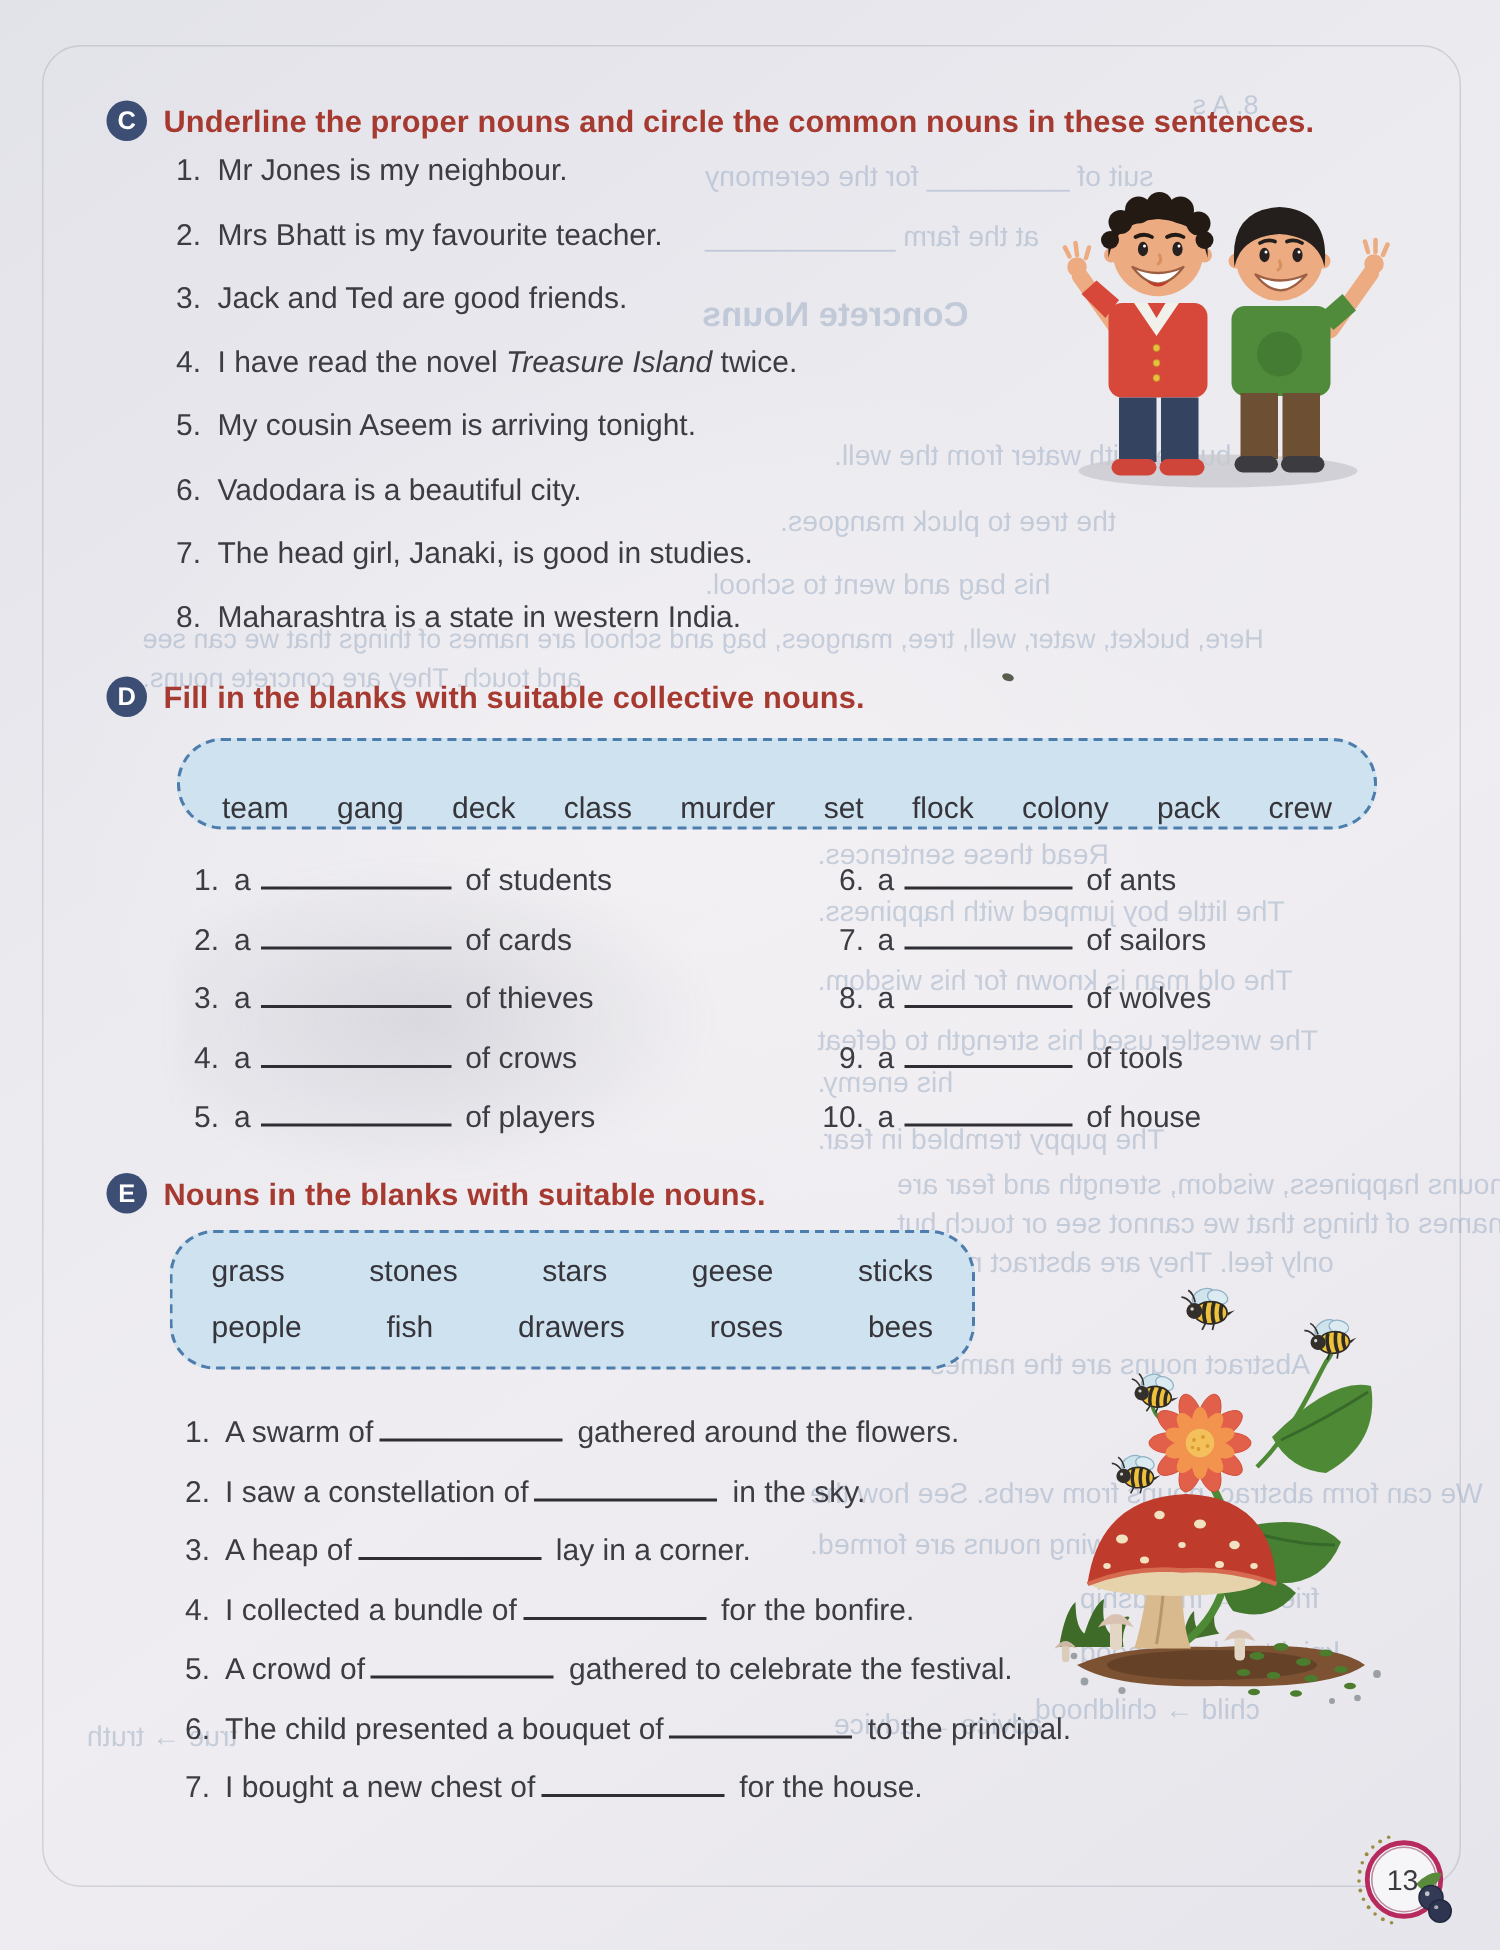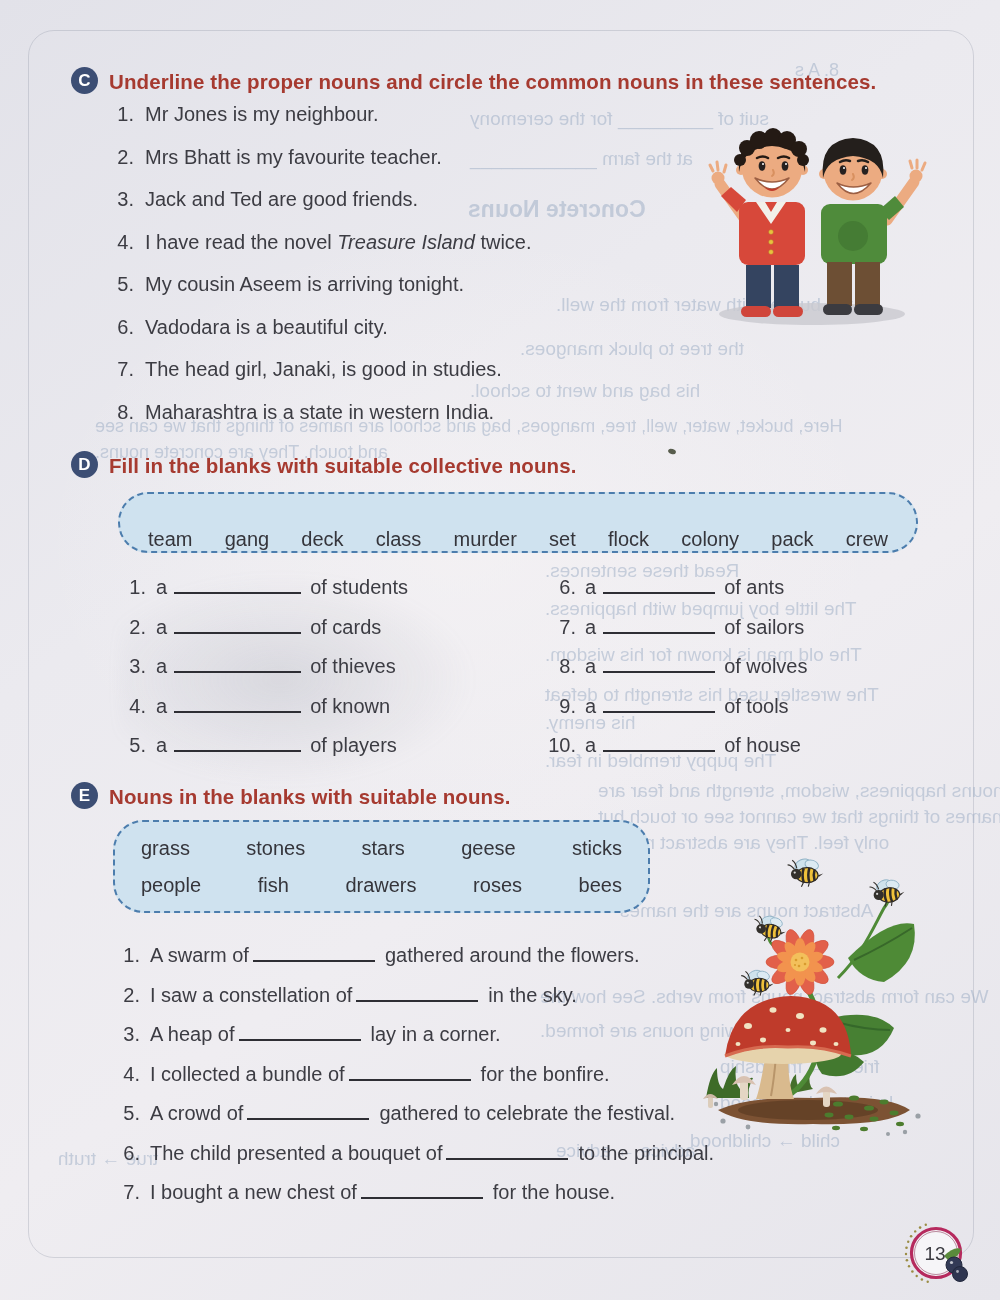--- a/index.html
+++ b/index.html
@@ -137,21 +137,21 @@
     <span>flock</span>
     <span>colony</span>
     <span>pack</span>
     <span>crew</span>
   </div>
 
   <div class="list fill col-left" style="left:124px;top:576px;">
     <div class="row"><span class="num">1.</span><span>a</span><span class="blank w127"></span><span>of students</span></div>
     <div class="row"><span class="num">2.</span><span>a</span><span class="blank w127"></span><span>of cards</span></div>
     <div class="row"><span class="num">3.</span><span>a</span><span class="blank w127"></span><span>of thieves</span></div>
-    <div class="row"><span class="num">4.</span><span>a</span><span class="blank w127"></span><span>of known</span></div>
+    <div class="row"><span class="num">4.</span><span>a</span><span class="blank w127"></span><span>of crows</span></div>
     <div class="row"><span class="num">5.</span><span>a</span><span class="blank w127"></span><span>of players</span></div>
   </div>
 
   <div class="list fill col-right" style="left:546px;top:576px;">
     <div class="row"><span class="num">6.</span><span>a</span><span class="blank w112"></span><span>of ants</span></div>
     <div class="row"><span class="num">7.</span><span>a</span><span class="blank w112"></span><span>of sailors</span></div>
     <div class="row"><span class="num">8.</span><span>a</span><span class="blank w112"></span><span>of wolves</span></div>
     <div class="row"><span class="num">9.</span><span>a</span><span class="blank w112"></span><span>of tools</span></div>
     <div class="row"><span class="num">10.</span><span>a</span><span class="blank w112"></span><span>of house</span></div>
   </div>

